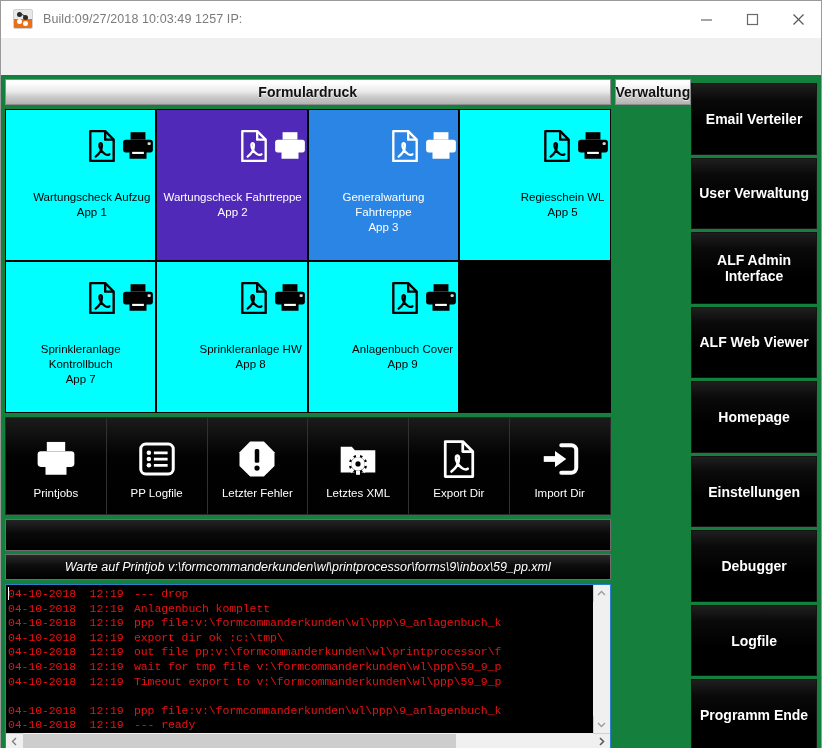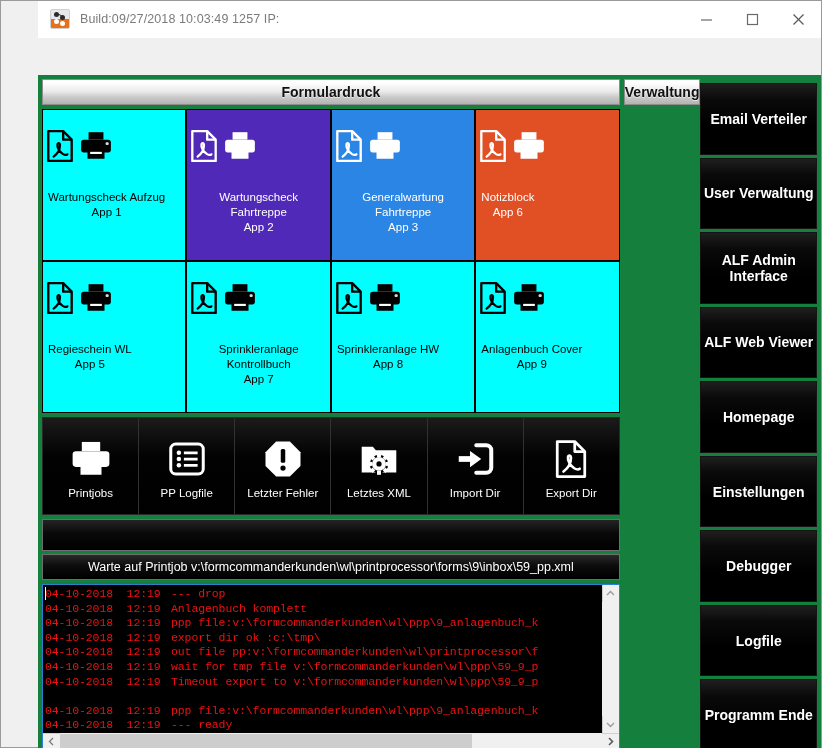--- a/index.html
+++ b/index.html
@@ -7,21 +7,21 @@
     width:822px;height:748px;overflow:hidden;
     background:#ffffff;
     font-family:"Liberation Sans", sans-serif;
     -webkit-font-smoothing:antialiased;
   }
   .window{
     width:822px;height:748px;position:relative;
     background:#f0f0f0;
     border:1px solid #9a9a9a;
     box-sizing:border-box;
-    display:flex;flex-direction:column;padding-left:37px;
+    display:flex;flex-direction:column;
   }
 
   
   .titlebar{
     height:36px;min-height:36px;
     background:#ffffff;
     display:flex;align-items:center;
     border-bottom:1px solid #ffffff;
     position:relative;
   }
@@ -95,21 +95,21 @@
     display:grid;
     grid-template-columns:repeat(4,1fr);
     grid-template-rows:150px 150px;
     gap:2px;
     border:1px solid #000;
     box-sizing:border-box;
     background:#000;
   }
   .tile{
     position:relative;
-    display:flex;flex-direction:column;align-items:flex-start;
+    display:flex;flex-direction:column;align-items:flex-end;
     box-sizing:border-box;
     overflow:hidden;
   }
   .tile .tile-icons{
     margin-top:12px;height:48px;display:flex;align-items:center;gap:2px;
   }
   .tile .tile-label{
     margin-top:20px;
     font-size:11.5px;line-height:15px;text-align:center;
     padding:0 5px;
@@ -147,21 +147,21 @@
     background:linear-gradient(to bottom,#242424 0%,#090909 45%,#000 100%);
     border:1px solid #6e6e6e;
     box-sizing:border-box;
   }
   .statusbar{
     margin-top:3px;height:26px;min-height:26px;
     background:linear-gradient(to bottom,#2a2a2a 0%,#0c0c0c 45%,#000 100%);
     border:1px solid #6e6e6e;
     box-sizing:border-box;
     display:flex;align-items:center;justify-content:center;
-    font-size:12.5px;color:#ffffff;
+    font-style:italic;font-size:12.5px;color:#ffffff;
     white-space:nowrap;overflow:hidden;text-align:center;
   }
 
   
   .console-wrap{
     margin-top:4px;
     flex:1;
     border:1px solid #2f7fd0;
     background:#000;
     box-sizing:border-box;
@@ -326,38 +326,20 @@
                 <path d="M9 3 h14 v7 H9 Z" fill="#ffffff"></path>
                 <rect x="2" y="10" width="28" height="12" rx="2.5" fill="#ffffff"></rect>
                 <rect x="25" y="12.5" width="3" height="2.5" rx="1" fill="#ffffff" opacity=".85"></rect>
                 <rect x="8" y="19" width="16" height="9" fill="#ffffff"></rect>
                 <rect x="10.5" y="21.5" width="11" height="2" fill="#ffffff"></rect>
               </svg>
             </div>
             <div class="tile-label">Generalwartung Fahrtreppe
 App 3</div>
           </div>
-          <div class="tile dark" style="background: rgb(225, 79, 37);">
-            <div class="tile-icons">
-              <svg width="34" height="34" viewBox="0 0 32 32">
-                <path d="M5 2 h14 l8 8 v20 H5 Z" fill="none" stroke="#ffffff" stroke-width="2.2" stroke-linejoin="round"></path>
-                <path d="M19 2 v8 h8" fill="none" stroke="#ffffff" stroke-width="2.2" stroke-linejoin="round"></path>
-                <path d="M10 26 c4-3 6-7 6-11 c0-2-2-2.4-2.4-.6 c-.6 3 2 7 5 9 c1.6 1 3.4 1.2 4.4 .4" fill="none" stroke="#ffffff" stroke-width="2.1" stroke-linecap="round"></path>
-              </svg>
-              <svg width="34" height="34" viewBox="0 0 32 32">
-                <path d="M9 3 h14 v7 H9 Z" fill="#ffffff"></path>
-                <rect x="2" y="10" width="28" height="12" rx="2.5" fill="#ffffff"></rect>
-                <rect x="25" y="12.5" width="3" height="2.5" rx="1" fill="#ffffff" opacity=".85"></rect>
-                <rect x="8" y="19" width="16" height="9" fill="#ffffff"></rect>
-                <rect x="10.5" y="21.5" width="11" height="2" fill="#ffffff"></rect>
-              </svg>
-            </div>
-            <div class="tile-label">Notizblock
-App 6</div>
-          </div>
           <div class="tile light" style="background: rgb(0, 255, 255);">
             <div class="tile-icons">
               <svg width="34" height="34" viewBox="0 0 32 32">
                 <path d="M5 2 h14 l8 8 v20 H5 Z" fill="none" stroke="#000000" stroke-width="2.2" stroke-linejoin="round"></path>
                 <path d="M19 2 v8 h8" fill="none" stroke="#000000" stroke-width="2.2" stroke-linejoin="round"></path>
                 <path d="M10 26 c4-3 6-7 6-11 c0-2-2-2.4-2.4-.6 c-.6 3 2 7 5 9 c1.6 1 3.4 1.2 4.4 .4" fill="none" stroke="#000000" stroke-width="2.1" stroke-linecap="round"></path>
               </svg>
               <svg width="34" height="34" viewBox="0 0 32 32">
                 <path d="M9 3 h14 v7 H9 Z" fill="#000000"></path>
                 <rect x="2" y="10" width="28" height="12" rx="2.5" fill="#000000"></rect>
@@ -479,36 +461,36 @@
                   <rect x="20.6" y="13.3" width="3.2" height="3.2" transform="rotate(45 22.2 14.9)"></rect>
                   <rect x="10.2" y="23.5" width="3.2" height="3.2" transform="rotate(45 11.8 25.1)"></rect>
                 </g>
               </svg>
             </div>
             <div class="t-lab">Letztes XML</div>
           </div>
           <div class="tool">
             <div class="t-ico">
               <svg width="40" height="40" viewBox="0 0 32 32">
+                <path d="M5 2 h14 l8 8 v20 H5 Z" fill="none" stroke="#ffffff" stroke-width="2.2" stroke-linejoin="round"></path>
+                <path d="M19 2 v8 h8" fill="none" stroke="#ffffff" stroke-width="2.2" stroke-linejoin="round"></path>
+                <path d="M10 26 c4-3 6-7 6-11 c0-2-2-2.4-2.4-.6 c-.6 3 2 7 5 9 c1.6 1 3.4 1.2 4.4 .4" fill="none" stroke="#ffffff" stroke-width="2.1" stroke-linecap="round"></path>
+              </svg>
+            </div>
+            <div class="t-lab">Export Dir</div>
+          </div>
+          <div class="tool">
+            <div class="t-ico">
+              <svg width="40" height="40" viewBox="0 0 32 32">
                 <path d="M17 5 h8 a4 4 0 0 1 4 4 v14 a4 4 0 0 1 -4 4 h-8" fill="none" stroke="#ffffff" stroke-width="3.2" stroke-linecap="round"></path>
                 <path d="M3 16 h12" stroke="#ffffff" stroke-width="4.6" stroke-linecap="butt"></path>
                 <polygon points="12,9.5 21,16 12,22.5" fill="#ffffff"></polygon>
               </svg>
             </div>
             <div class="t-lab">Import Dir</div>
-          </div>
-          <div class="tool">
-            <div class="t-ico">
-              <svg width="40" height="40" viewBox="0 0 32 32">
-                <path d="M5 2 h14 l8 8 v20 H5 Z" fill="none" stroke="#ffffff" stroke-width="2.2" stroke-linejoin="round"></path>
-                <path d="M19 2 v8 h8" fill="none" stroke="#ffffff" stroke-width="2.2" stroke-linejoin="round"></path>
-                <path d="M10 26 c4-3 6-7 6-11 c0-2-2-2.4-2.4-.6 c-.6 3 2 7 5 9 c1.6 1 3.4 1.2 4.4 .4" fill="none" stroke="#ffffff" stroke-width="2.1" stroke-linecap="round"></path>
-              </svg>
-            </div>
-            <div class="t-lab">Export Dir</div>
           </div>
         </div>
 
       <div class="statusblank"></div>
 
       <div class="statusbar">Warte auf Printjob v:\formcommanderkunden\wl\printprocessor\forms\9\inbox\59_pp.xml</div>
 
       <div class="console-wrap">
         <div class="console-inner">
           <div class="console-text" id="console-text">

